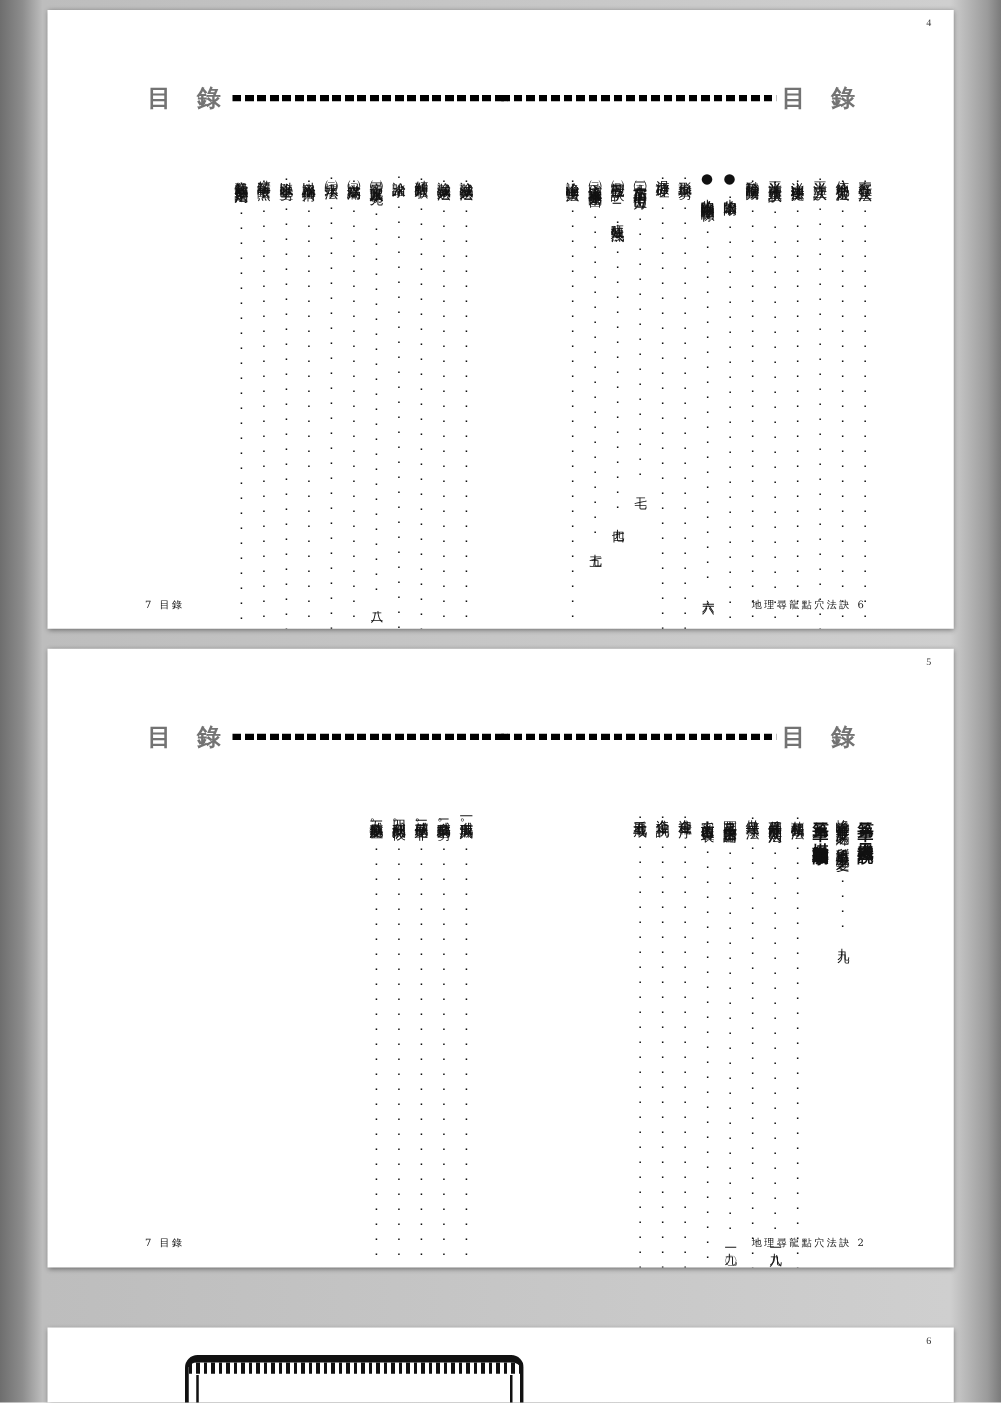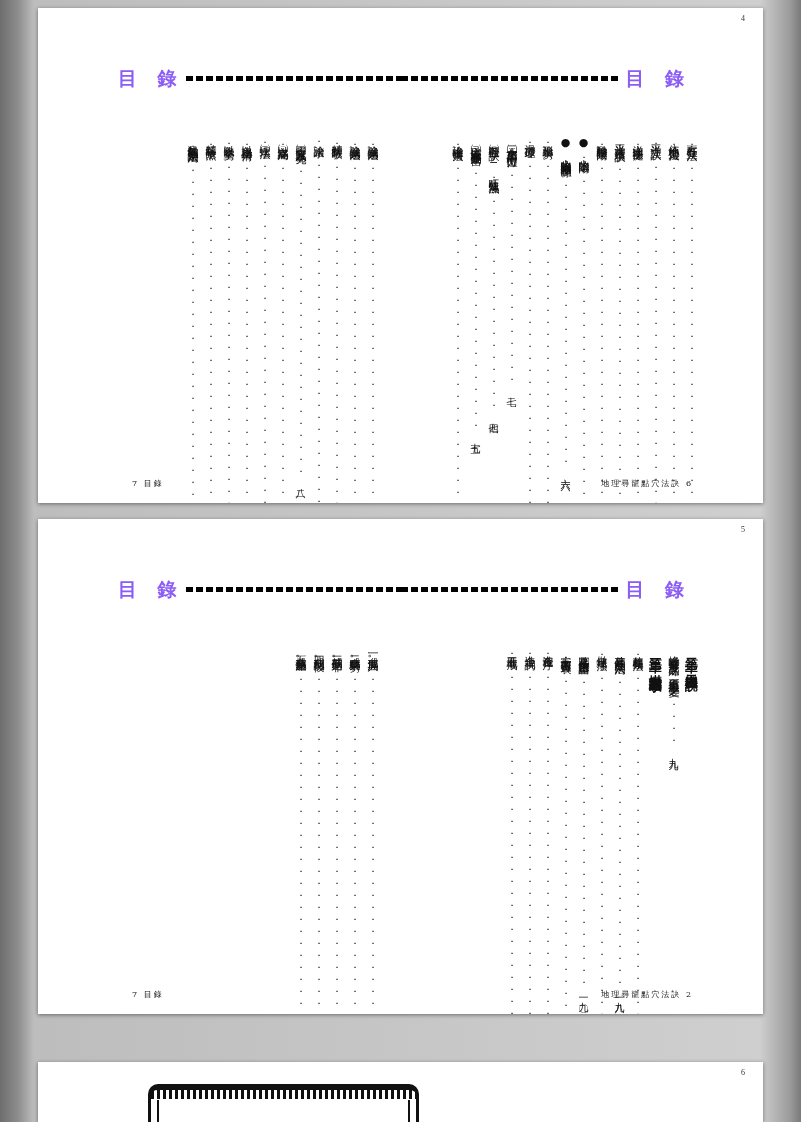--- a/index.html
+++ b/index.html
@@ -26,21 +26,21 @@
     position:absolute;right:18px;top:6px;
     font-size:8px;color:#333;
     font-family:"Liberation Serif",serif;
   }
 
   
   .hdr{position:absolute;top:30px;left:0;width:100%;height:28px;}
   .hdr-title{
     position:absolute;top:28px;
     font-family:"DejaVu Serif","Liberation Serif",serif;
-    font-size:19px;letter-spacing:7px;color:#8b5cf6;font-weight:bold;
+    font-size:19px;letter-spacing:7px;color:#737373;font-weight:bold;
   }
   .hdr-left-title{left:80px;}
   .hdr-right-title{right:72px;}
   .hdr-rule{
     position:absolute;top:38px;height:5px;
     background:repeating-linear-gradient(90deg,#000 0 7px,#fff 7px 10px);
   }
   .hdr-rule-left{left:148px;width:220px;}
   .hdr-rule-right{right:142px;width:220px;}
 
@@ -61,21 +61,21 @@
   }
   .col .lead{letter-spacing:1px;}
   .col .pg{font-size:10px;letter-spacing:2px;}
   .col.big{font-size:13px;font-weight:bold;}
 
   .footer{
     position:absolute;bottom:14px;
     font-family:"DejaVu Serif","Liberation Serif",serif;
     font-size:8px;color:#111;letter-spacing:2px;
   }
-  .footer-left{left:78px;margin-left:16px;}
+  .footer-left{left:78px;}
   .footer-right{right:70px;}
 
   .bookfig{
     position:absolute;left:110px;top:22px;width:265px;height:40px;
     border-top:6px solid #111;
     border-left:3px solid #111;border-right:3px solid #111;
     border-radius:10px 10px 0 0;
     background:repeating-linear-gradient(90deg,#111 0 3px,#fff 3px 6px);
     background-position:0 0;background-size:100% 9px;background-repeat:no-repeat;
   }

